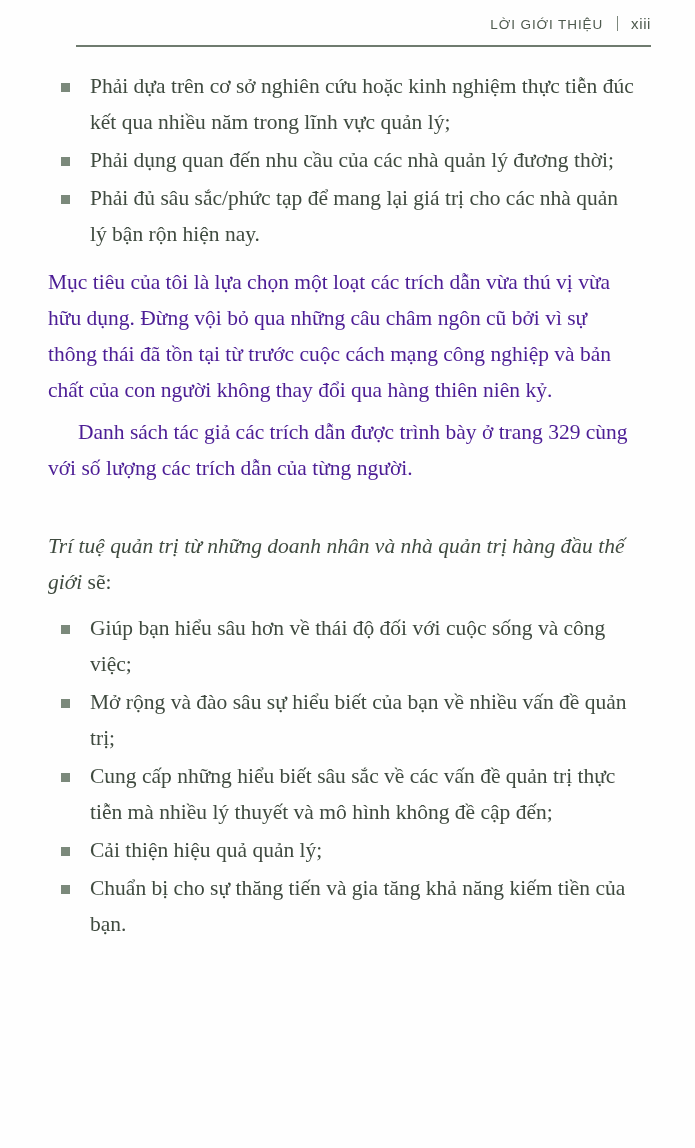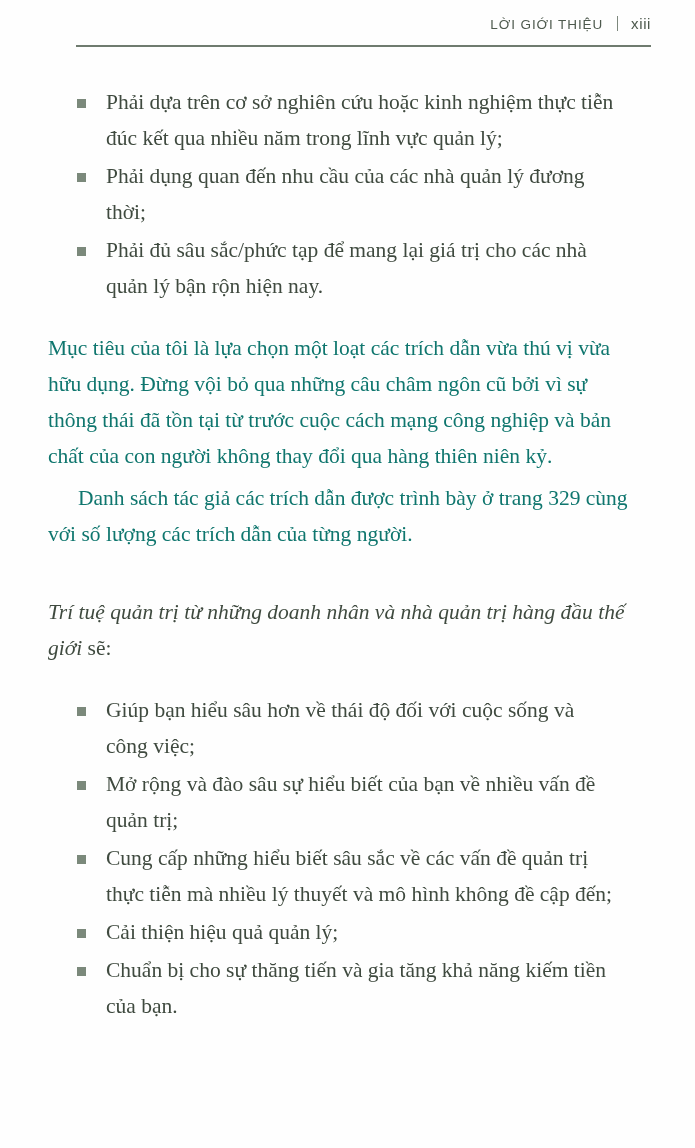--- a/index.html
+++ b/index.html
@@ -72,30 +72,30 @@
     position: absolute;
     left: 48px;
     top: 68px;
     width: 588px;
   }
 
   p.para {
     margin: 0 0 0 0;
     font-size: 21.5px;
     line-height: 36px;
-    color: #0f766e;
+    color: #4c1d95;
     text-align: left;
   }
   p.para.indent {
     text-indent: 30px;
   }
 
   ul.bullets {
     list-style: none;
-    margin: 16px;
+    margin: 0;
     padding: 0;
   }
   ul.bullets li {
     position: relative;
     padding-left: 42px;
     font-size: 21.5px;
     line-height: 36px;
     color: #3f4a3f;
     margin-bottom: 2px;
   }

